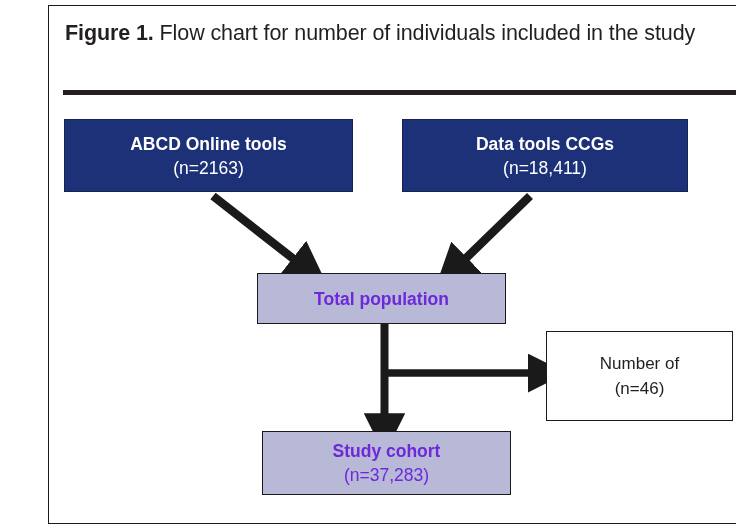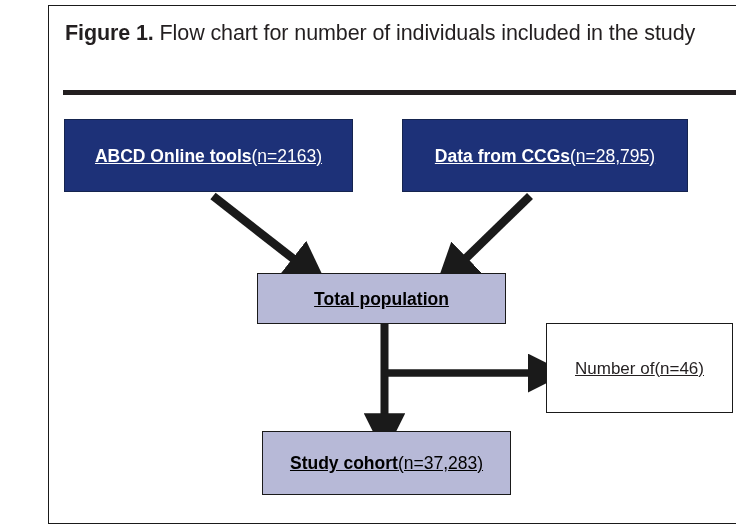--- a/index.html
+++ b/index.html
@@ -59,61 +59,60 @@
     width: 688px;
     height: 5px;
     background: #231f20;
   }
 
   
   .node {
     position: absolute;
     box-sizing: border-box;
     display: flex;
-    flex-direction: row;
+    flex-direction: column;
     align-items: center;
     justify-content: center;
     text-align: center;
-    text-decoration: underline;
   }
   .node .ln1 {
     font-weight: bold;
   }
   .node .ln2, .node .ln3 {
     font-weight: normal;
   }
 
   .node-blue {
     background: #1d3178;
     color: #ffffff;
     border: 1px solid #15244f;
     font-size: 17.5px;
     line-height: 24px;
   }
 
   .node-lav {
     background: #b7b9d7;
-    color: #000000;
+    color: #6d28d9;
     border: 1.6px solid #1a1a1a;
     font-size: 17.5px;
     line-height: 24px;
   }
 
   .node-white {
     background: #ffffff;
     color: #231f20;
     border: 1.6px solid #1a1a1a;
     font-size: 17px;
     line-height: 25px;
   }
 
   #box-online   { left: 22px;  top: 119px; width: 289px; height: 73px; }
   #box-ccg      { left: 360px; top: 119px; width: 286px; height: 73px; }
   #box-total    { left: 215px; top: 273px; width: 249px; height: 51px; }
-  #box-discont  { left: 504px; top: 323px; width: 187px; height: 90px; }
+  #box-discont  { left: 504px; top: 331px; width: 187px; height: 90px; }
   #box-cohort   { left: 220px; top: 431px; width: 249px; height: 64px; }
 
   
   .arrows {
     position: absolute;
     left: 0;
     top: 0;
     width: 736px;
     height: 531px;
     pointer-events: none;
@@ -156,22 +155,22 @@
       <line x1="342.5" y1="373" x2="494" y2="373" stroke="#1a1a1a" stroke-width="7.5" marker-end="url(#ah)"></line>
     </g>
   </svg>
 
   <div id="box-online" class="node node-blue">
     <div class="ln1">ABCD Online tools</div>
     <div class="ln2">(n=2163)</div>
   </div>
 
   <div id="box-ccg" class="node node-blue">
-    <div class="ln1">Data from CCGs</div>
-    <div class="ln2">(n=28,795)</div>
+    <div class="ln1">Data tools CCGs</div>
+    <div class="ln2">(n=18,411)</div>
   </div>
 
   <div id="box-total" class="node node-lav">
     <div class="ln1">Total population</div>
   </div>
 
   <div id="box-discont" class="node node-white">
     <div class="ln2">Number of</div>
     <div class="ln3">(n=46)</div>
   </div>

